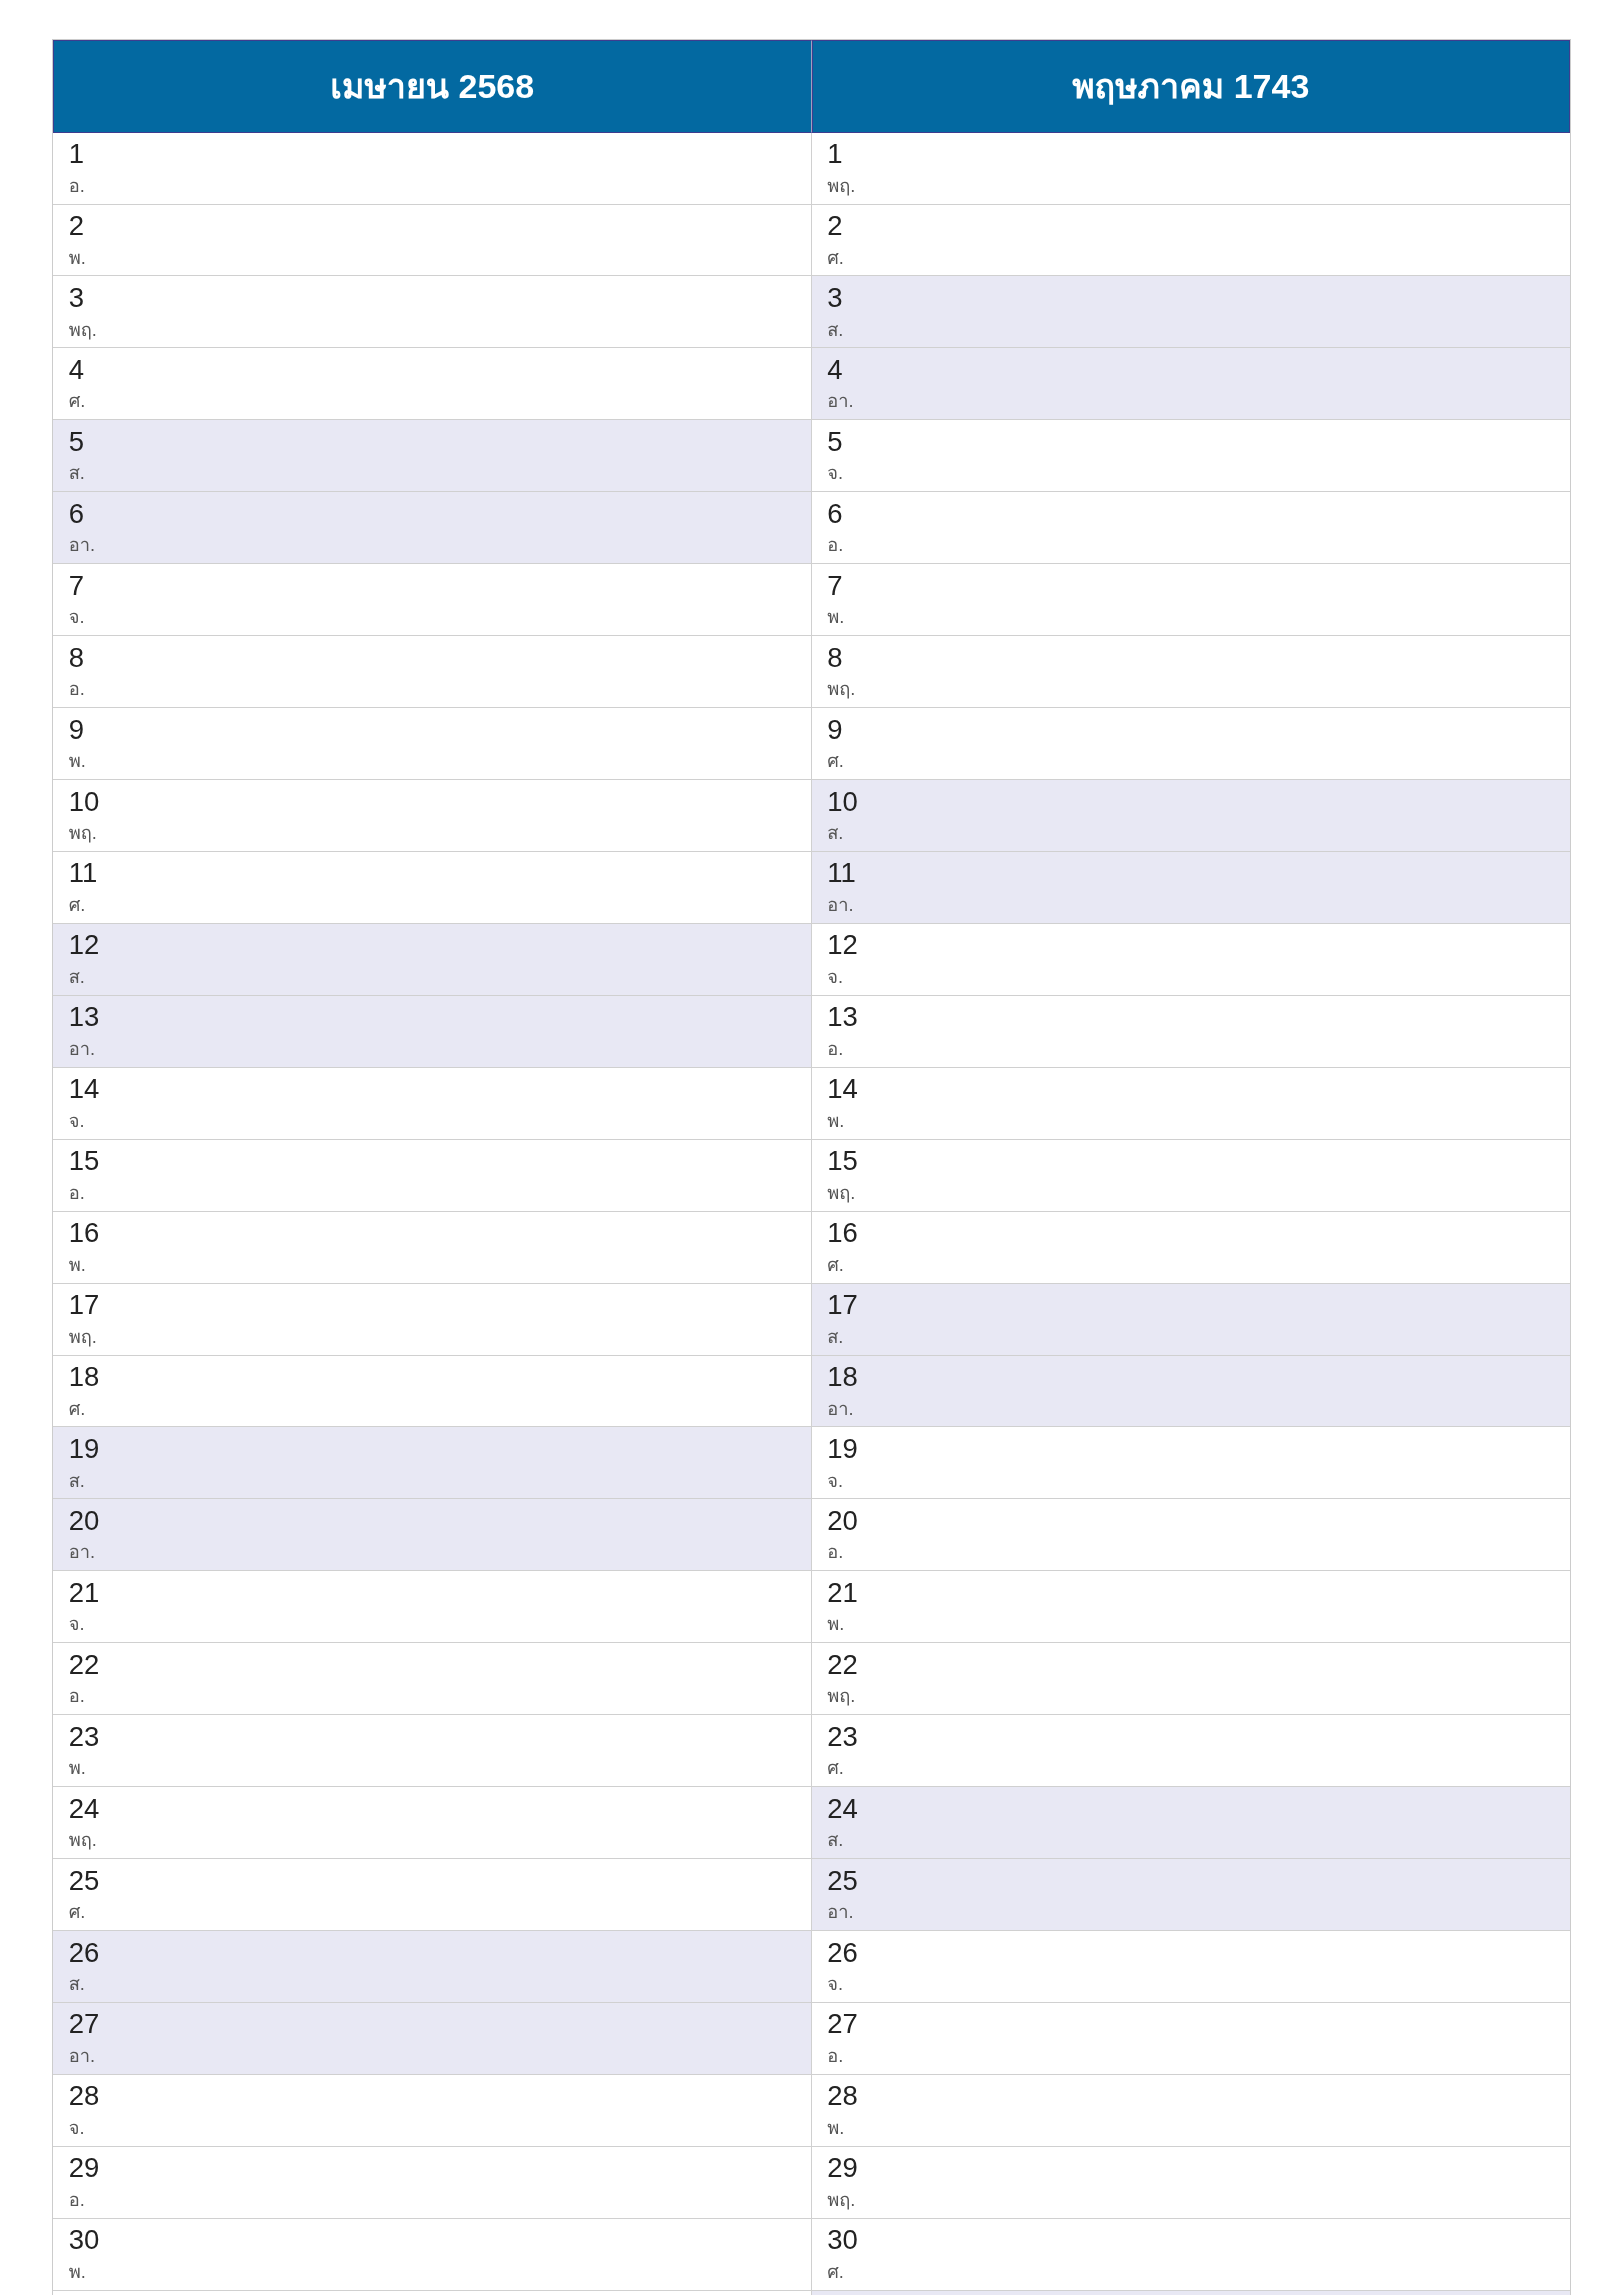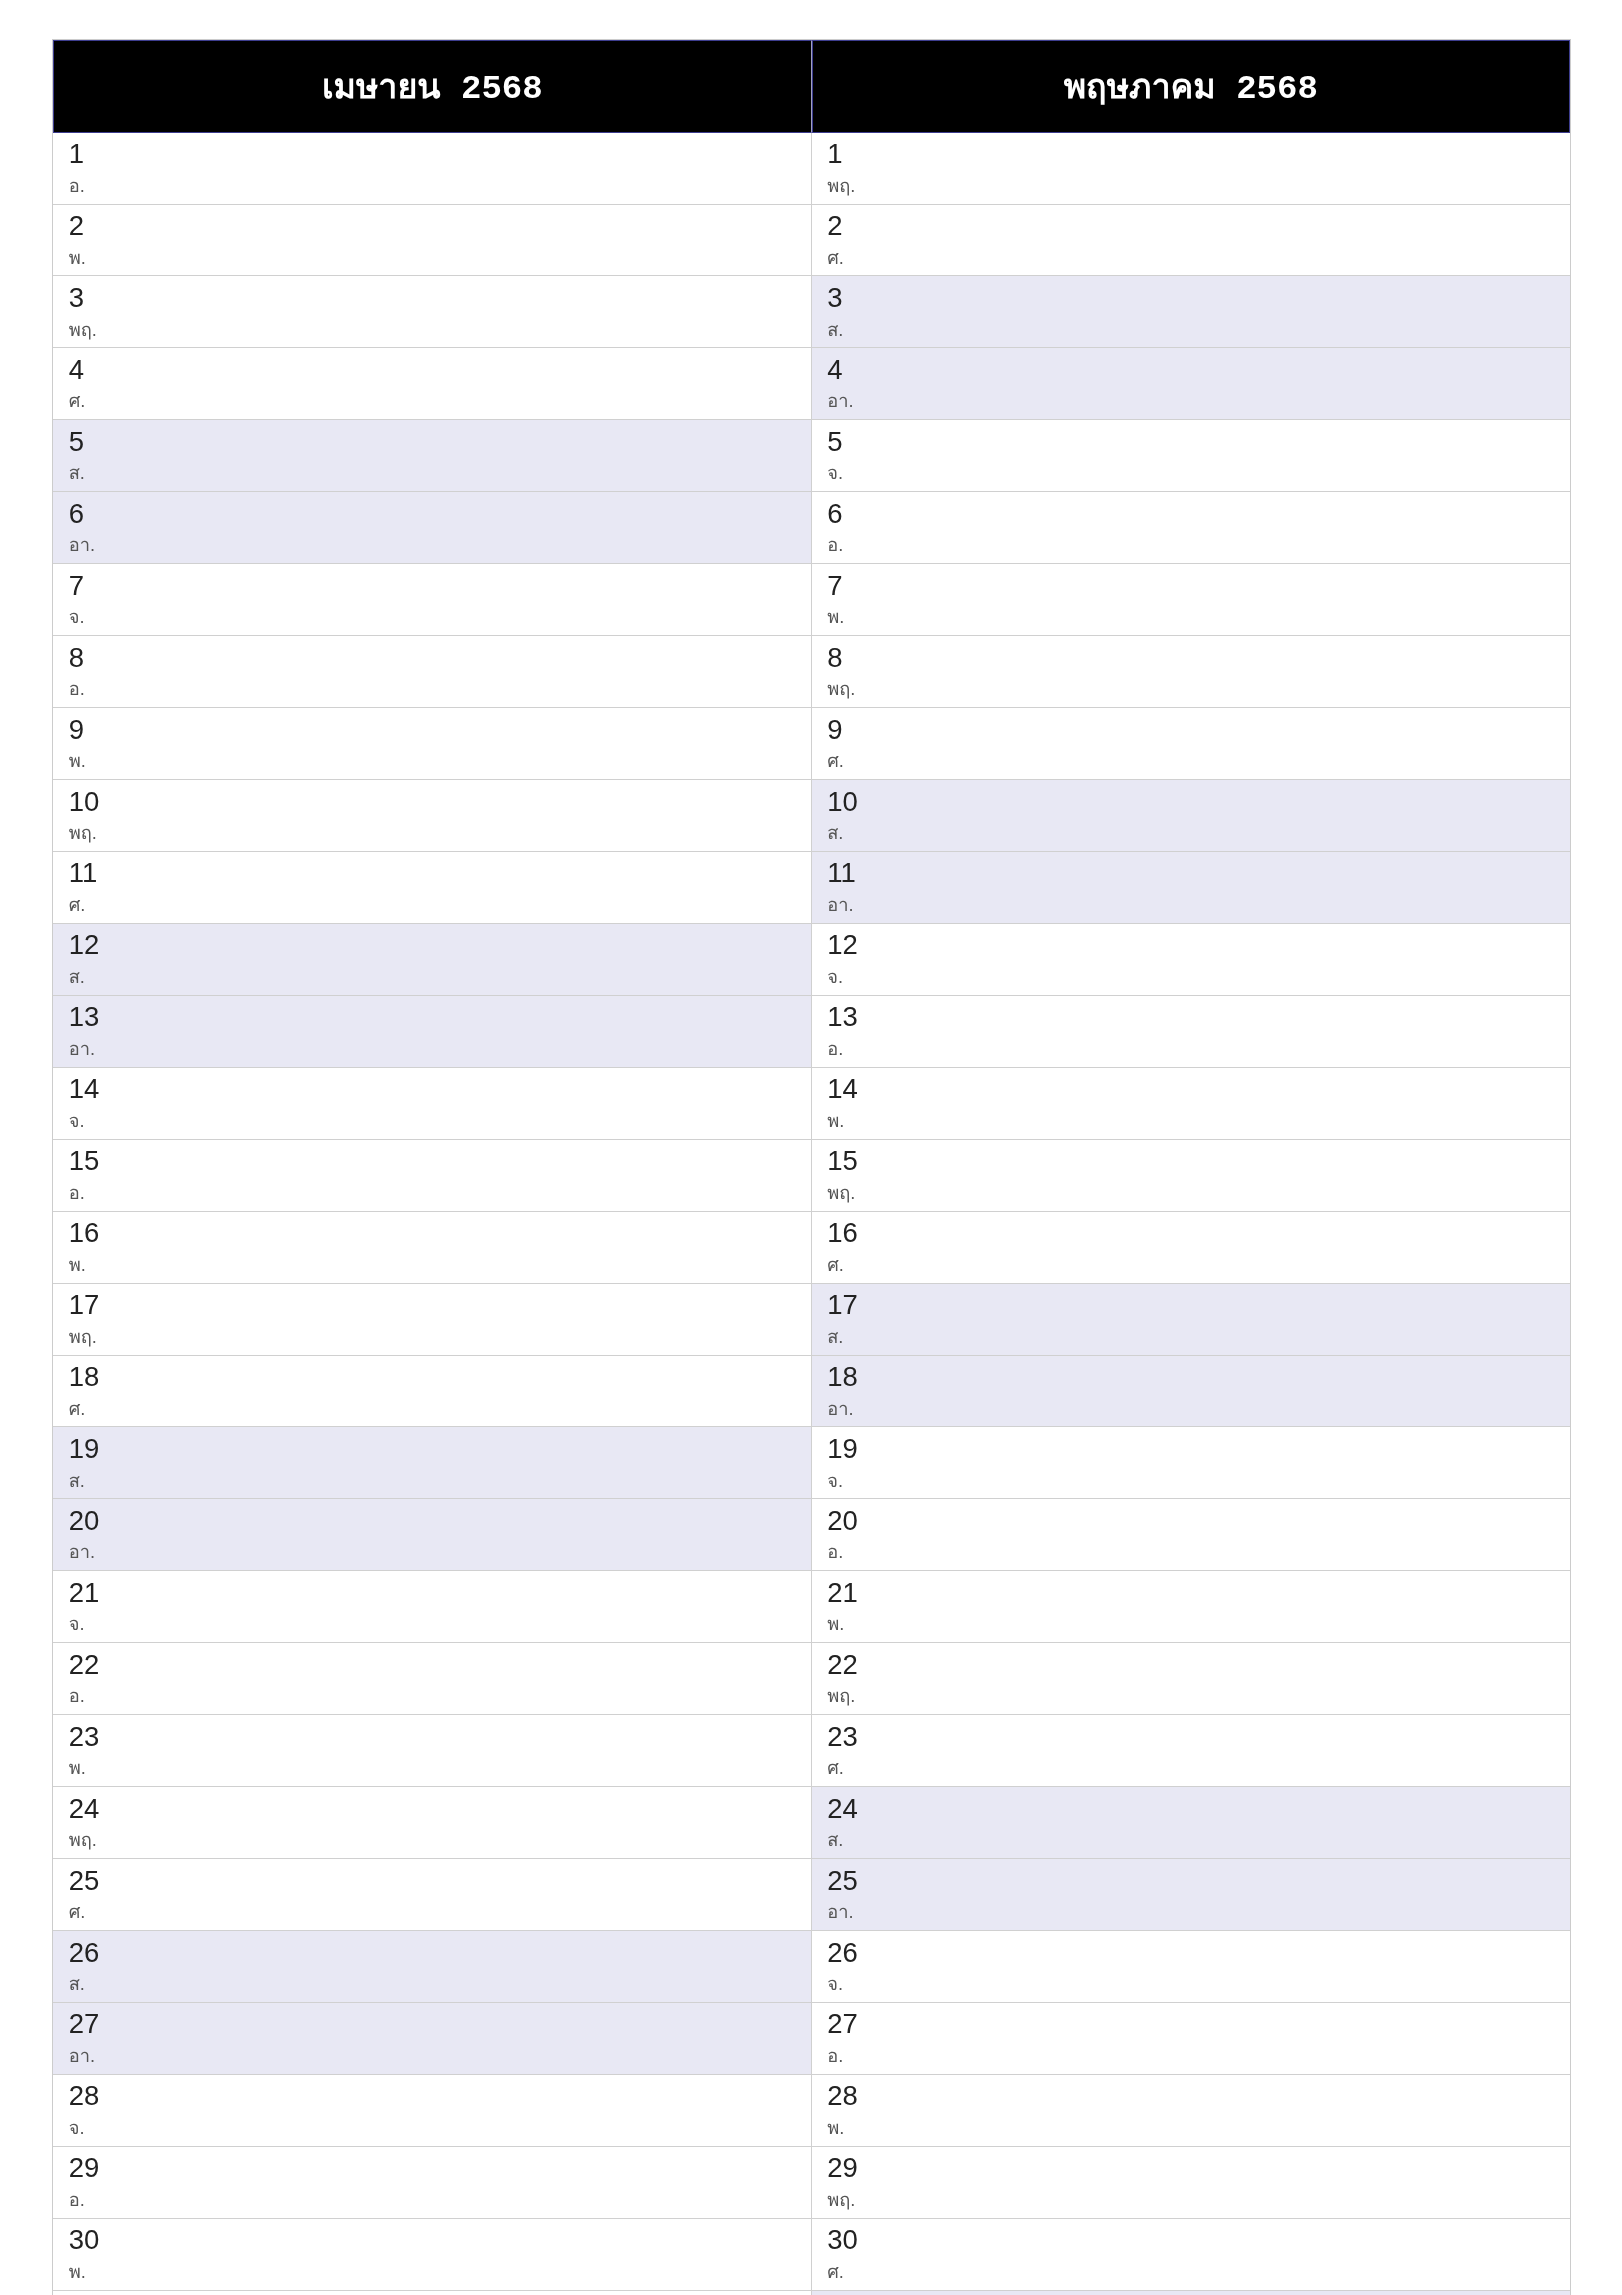--- a/index.html
+++ b/index.html
@@ -20,28 +20,27 @@
     }
 
     .calendar-grid {
       display: grid;
       grid-template-columns: 1fr 1fr;
       border: 0.7px solid #ccc;
       flex: 1;
     }
 
     .month-header {
-      background: #000000;
+      background: #0369a1;
       color: #fff;
       text-align: center;
       font-size: 34px;
       font-weight: 600;
       padding: 18.3px 13px;
       border: 0.7px solid #3d3d8f;
-      font-family: Liberation Mono, monospace;
     }
 
     .month-header:first-child {
       border-right: 0.7px solid #a0a0c0;
     }
 
     .day-row {
       display: grid;
       grid-template-columns: 1fr 1fr;
       grid-column: 1 / -1;
@@ -101,21 +100,21 @@
       height: 39px;
     }
   </style>
 </head>
 <body>
 
 <div class="page">
   <div class="calendar-grid">
 
     <div class="month-header">เมษายน 2568</div>
-    <div class="month-header">พฤษภาคม 2568</div>
+    <div class="month-header">พฤษภาคม 1743</div>
 
   <div class="day-row">
         <div class="day-cell">
           <div class="day-number">1</div>
           <div class="day-name">อ.</div>
         </div>
         <div class="day-cell">
           <div class="day-number">1</div>
           <div class="day-name">พฤ.</div>
         </div>

